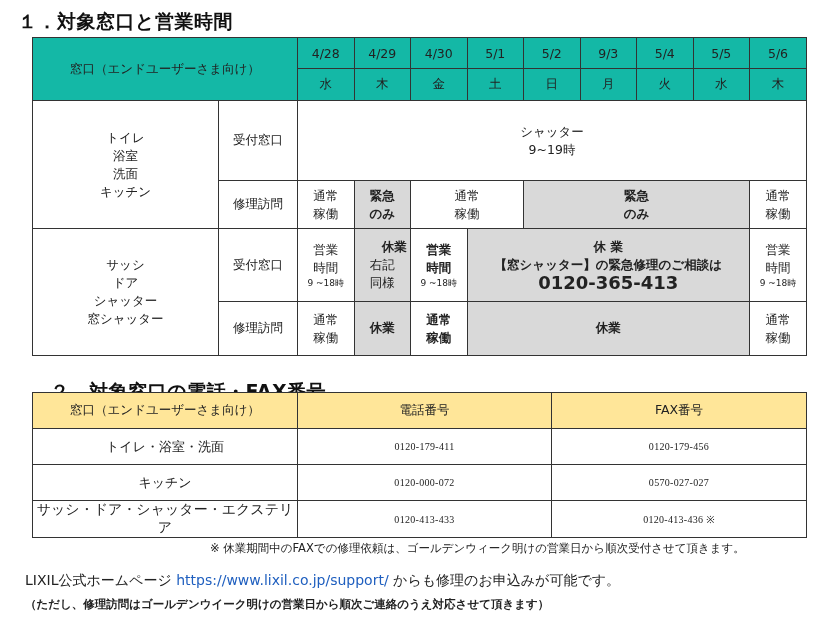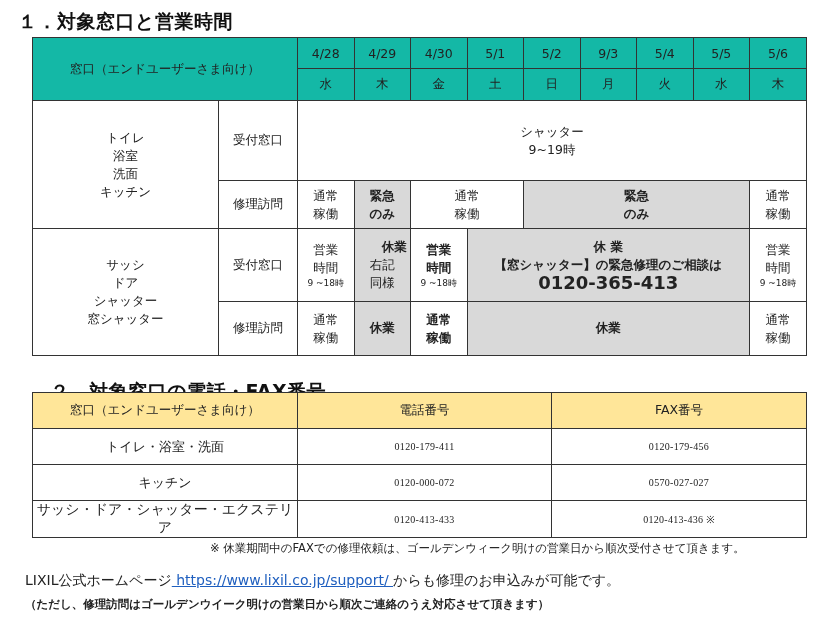--- a/index.html
+++ b/index.html
@@ -27,21 +27,21 @@
   #tbl2 .hdr { background: #ffe699; font-size: 12.5px; height: 36px; }
   #tbl2 td { height: 36px; }
   #tbl2 .num { font-size: 10px; letter-spacing: 0.3px; font-family: Liberation Serif, serif; }
 
   .note {
     position: absolute; left: 210px; top: 541px; font-size: 11.5px; color: #222;
   }
   .hp {
     position: absolute; left: 25px; top: 572px; font-size: 14px; color: #222;
   }
-  .hp a { color: #1f5fbf; text-decoration: underline; }
+  .hp a { color: #1f5fbf; }
   .hp2 {
     position: absolute; left: 25px; top: 597px; font-size: 11.5px; color: #222; font-weight: bold;
   }
 </style>
 </head>
 <body>
 
 <div class="section-title" id="title1">１．対象窓口と営業時間</div>
 
 <table id="tbl1">

